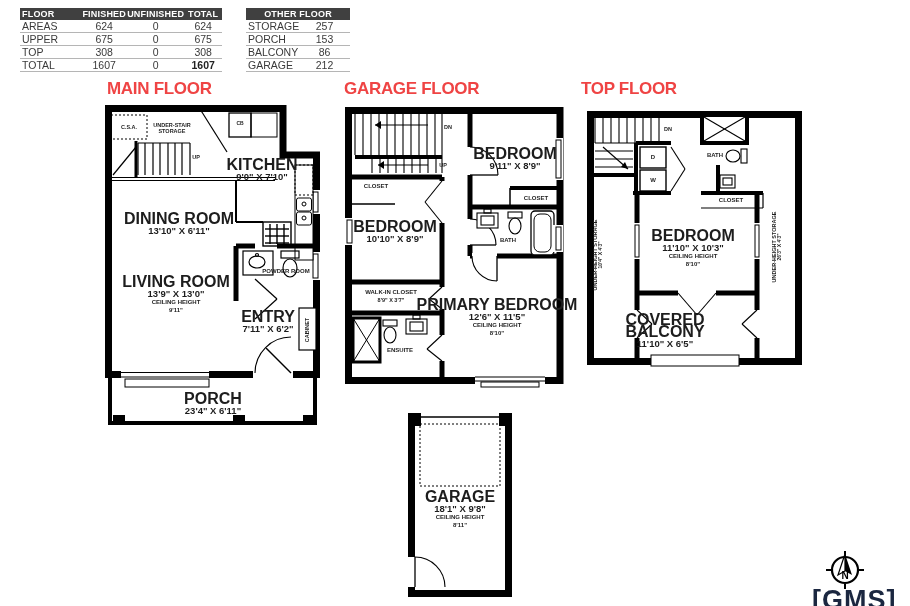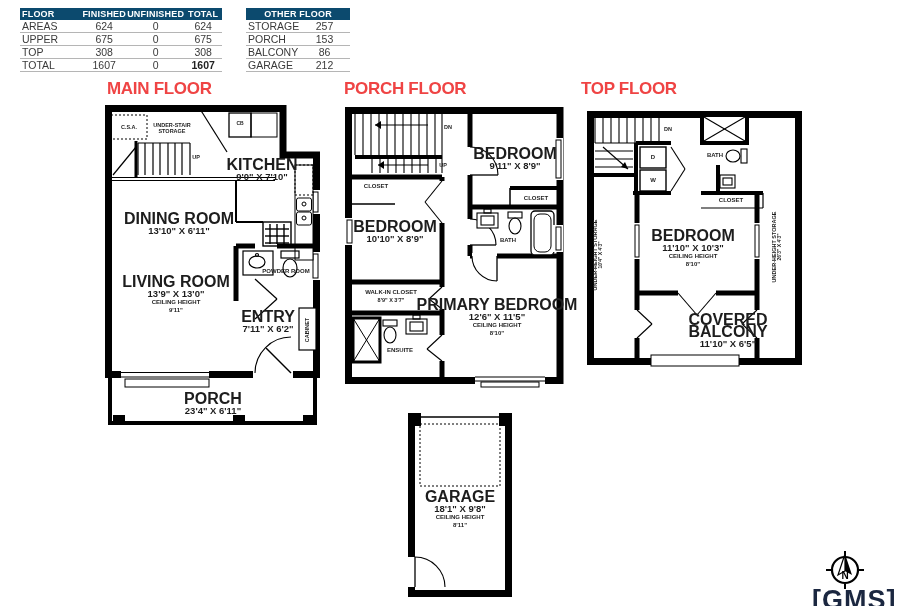--- a/index.html
+++ b/index.html
@@ -1,20 +1,20 @@
 <!DOCTYPE html>
 <html><head>
 <meta charset="utf-8">
 <style>
   html,body{margin:0;padding:0;background:#fff;}
   .page{position:relative;width:910px;height:606px;background:#ffffff;overflow:hidden;
         font-family:"Liberation Sans", sans-serif;color:#1d1d1d;}
   
   .tbl{position:absolute;font-size:10.5px;color:#3a3a3a;}
-  .tbl .hdr{background:#0c4a6e;color:#ffffff;font-weight:bold;font-size:9px;
+  .tbl .hdr{background:#404040;color:#ffffff;font-weight:bold;font-size:9px;
             display:flex;align-items:center;height:12px;letter-spacing:.2px;}
   .tbl .row{display:flex;align-items:center;height:12px;border-bottom:1px solid #b5b5b5;}
   .c{overflow:hidden;white-space:nowrap;}
   .ct{text-align:center;}
   .cl{text-align:left;padding-left:2px;}
   .bold{font-weight:bold;color:#222;}
   
   .ftitle{position:absolute;font-size:17px;font-weight:bold;color:#ef4444;letter-spacing:-.3px;}
   
   .lbl{position:absolute;transform:translateX(-50%);text-align:center;white-space:nowrap;
@@ -85,21 +85,21 @@
       <div class="c cl" style="width:52px">BALCONY</div>
       <div class="c ct" style="width:52px">86</div>
     </div>
     <div class="row">
       <div class="c cl" style="width:52px">GARAGE</div>
       <div class="c ct" style="width:52px">212</div>
     </div>
   </div>
 
   <div class="ftitle" style="left:107px;top:79px">MAIN FLOOR</div>
-  <div class="ftitle" style="left:344px;top:79px">PORCH FLOOR</div>
+  <div class="ftitle" style="left:344px;top:79px">GARAGE FLOOR</div>
   <div class="ftitle" style="left:581px;top:79px">TOP FLOOR</div>
 
   <svg style="left:105px;top:105px" width="215" height="325" viewBox="0 0 215 325">
     <g stroke="#000" fill="none">
       <path d="M 3.5,3.5 L 178,3.5 L 178,50 L 211.5,50 L 211.5,269.5 L 3.5,269.5 Z" fill="#fff" stroke-width="7"></path>
 
       <g stroke-width="4">
         <line x1="5" y1="269" x2="5" y2="316"></line>
         <line x1="3" y1="318" x2="212" y2="318"></line>
         <line x1="210" y1="269" x2="210" y2="318"></line>
@@ -472,21 +472,21 @@
     <div class="s6">8'10"</div>
   </div>
   <div class="vlbl" style="left:598px;top:255px">
     <div class="s5">UNDER-HEIGHT STORAGE</div>
     <div class="s45">10'4" X 4'3"</div>
   </div>
   <div class="vlbl" style="left:777px;top:247px">
     <div class="s5">UNDER-HEIGHT STORAGE</div>
     <div class="s45">26'3" X 4'3"</div>
   </div>
-  <div class="lbl" style="left:728px;top:314px">
+  <div class="lbl" style="left:665px;top:314px">
     <div class="s11 wrap" style="width:80px;margin:0 auto">COVERED BALCONY</div>
     <div class="s9">11'10" X 6'5"</div>
   </div>
 
   <svg style="left:404px;top:410px" width="112" height="192" viewBox="0 0 112 192">
     <g stroke="#000" fill="none">
       <line x1="7.5" y1="6" x2="7.5" y2="183" stroke-width="7"></line>
       <line x1="4" y1="183.5" x2="108" y2="183.5" stroke-width="7"></line>
       <line x1="104.5" y1="6" x2="104.5" y2="183" stroke-width="7"></line>
       <line x1="4" y1="7" x2="108" y2="7" stroke-width="1.5"></line>

